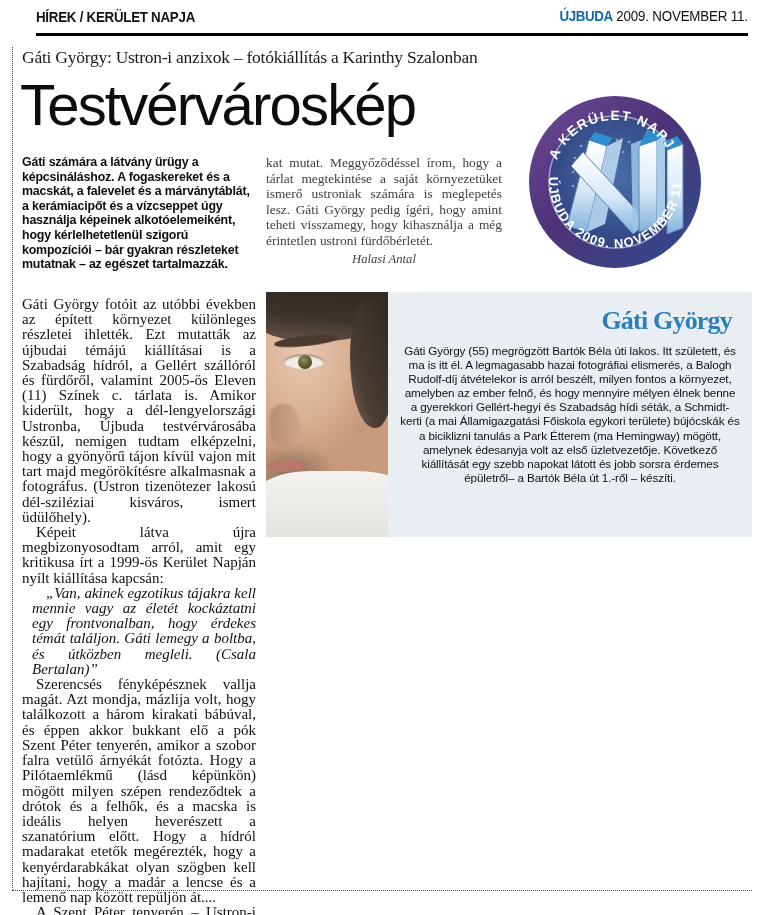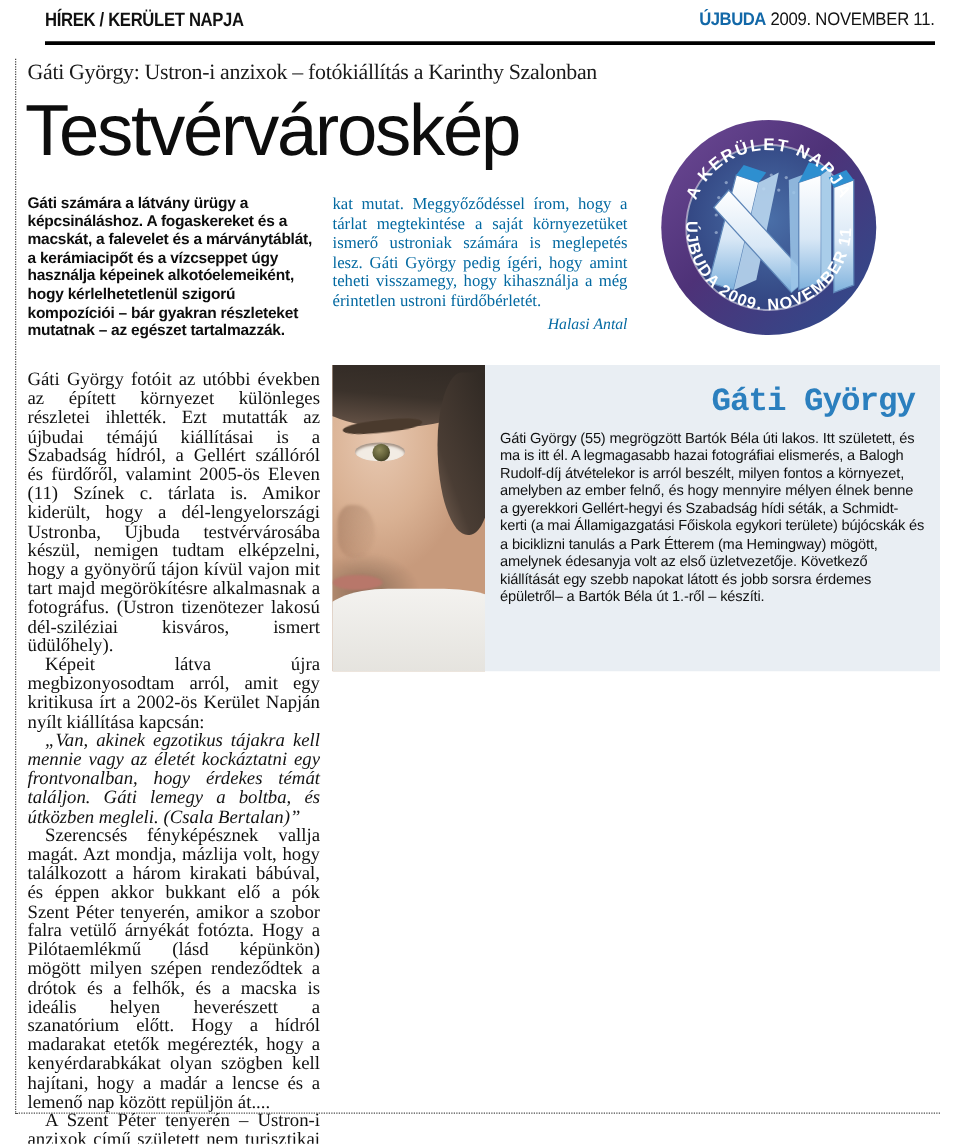--- a/index.html
+++ b/index.html
@@ -105,45 +105,45 @@
     letter-spacing: -0.18px;
     text-align: left;
   }
   .lead-roman {
     position: absolute;
     left: 266px; top: 155px;
     width: 236px;
     font-family: "Liberation Serif", serif;
     font-size: 13.4px;
     line-height: 15.6px;
-    color: #0369a1;
+    color: #404040;
     text-align: justify;
   }
   .lead-sig {
     margin-top: 3px;
     display: block;
-    text-align: right;
+    text-align: center;
     font-style: italic;
     font-size: 12.6px;
   }
 
   
   .col-body {
     position: absolute;
     left: 22px; top: 297px;
     width: 234px;
     font-family: "Liberation Serif", serif;
     font-size: 15px;
     line-height: 15.2px;
     color: #111111;
     text-align: justify;
   }
   .col-body p { margin: 0; text-indent: 14px; }
   .col-body p.first { text-indent: 0; }
-  .col-body .q { font-style: italic; }
+  .col-body .q { font-style: italic; margin-left: 10px; }
 
   
   .portrait {
     position: absolute;
     left: 266px; top: 292px;
     width: 122px; height: 245px;
     overflow: hidden;
     background: #d8c2b0;
   }
   .portrait .skin {
@@ -216,32 +216,33 @@
   .infobox {
     position: absolute;
     left: 388px; top: 292px;
     width: 364px; height: 245px;
     background: #e9eef3;
   }
   .infobox h2 {
     margin: 0;
     padding: 14px 20px 0 0;
     text-align: right;
-    font-family: Liberation Mono, monospace;
+    font-family: Liberation Serif, serif;
     font-weight: bold;
     font-size: 26px;
     letter-spacing: -0.8px;
     color: #2B7FBE;
   }
   .infobox .body {
     margin: 8px 12px 0 12px;
     font-family: "Liberation Sans", sans-serif;
     font-size: 11.7px;
     line-height: 14.1px;
     color: #111111;
+    text-align: center;
     letter-spacing: -0.12px;
   }
 
   
   .photo {
     position: absolute;
     left: 266px; top: 534px;
     width: 486px; height: 348px;
     overflow: hidden;
     background: #1d3f84;
@@ -386,21 +387,21 @@
   </div>
 
   <div class="lead-bold">Gáti számára a látvány ürügy a képcsináláshoz. A fogaskereket és a macskát, a falevelet és a márványtáblát, a kerámiacipőt és a vízcseppet úgy használja képeinek alkotóelemeiként, hogy kérlelhetetlenül szigorú kompozíciói – bár gyakran részleteket mutatnak – az egészet tartalmazzák.</div>
   <div class="lead-roman">
     <span>kat mutat. Meggyőződéssel írom, hogy a tárlat megtekintése a saját környezetüket ismerő ustroniak számára is meglepetés lesz. Gáti György pedig ígéri, hogy amint teheti visszamegy, hogy kihasználja a még érintetlen ustroni fürdőbérletét.</span>
     <span class="lead-sig">Halasi Antal</span>
   </div>
 
   <div class="col-body">
     <p class="first">Gáti György fotóit az utóbbi években az épített környezet különleges részletei ihlették. Ezt mutatták az újbudai témájú kiállításai is a Szabadság hídról, a Gellért szállóról és fürdőről, valamint 2005-ös Eleven (11) Színek c. tárlata is. Amikor kiderült, hogy a dél-lengyelországi Ustronba, Újbuda testvérvárosába készül, nemigen tudtam elképzelni, hogy a gyönyörű tájon kívül vajon mit tart majd megörökítésre alkalmasnak a fotográfus. (Ustron tizenötezer lakosú dél-sziléziai kisváros, ismert üdülőhely).</p>
-    <p>Képeit látva újra megbizonyosodtam arról, amit egy kritikusa írt a 2002-ös Kerület Napján nyílt kiállítása kapcsán:</p>
+    <p>Képeit látva újra megbizonyosodtam arról, amit egy kritikusa írt a 1999-ös Kerület Napján nyílt kiállítása kapcsán:</p>
     <p class="q">„Van, akinek egzotikus tájakra kell mennie vagy az életét kockáztatni egy frontvonalban, hogy érdekes témát találjon. Gáti lemegy a boltba, és útközben megleli. (Csala Bertalan)”</p>
     <p>Szerencsés fényképésznek vallja magát. Azt mondja, mázlija volt, hogy találkozott a három kirakati bábúval, és éppen akkor bukkant elő a pók Szent Péter tenyerén, amikor a szobor falra vetülő árnyékát fotózta. Hogy a Pilótaemlékmű (lásd képünkön) mögött milyen szépen rendeződtek a drótok és a felhők, és a macska is ideális helyen heverészett a szanatórium előtt. Hogy a hídról madarakat etetők megérezték, hogy a kenyérdarabkákat olyan szögben kell hajítani, hogy a madár a lencse és a lemenő nap között repüljön át....</p>
     <p>A Szent Péter tenyerén – Ustron-i anzixok című született nem turisztikai reklámfotókat és nem sablonos látványo-</p>
   </div>
 
   <div class="portrait">
     <div class="skin"></div>
     <div class="hairtop"></div>
     <div class="hairside"></div>
     <div class="brow"></div>

